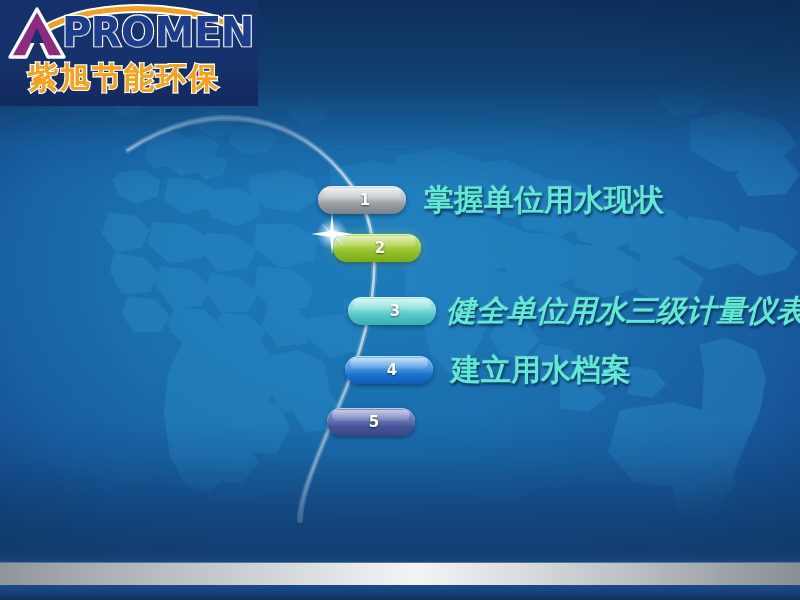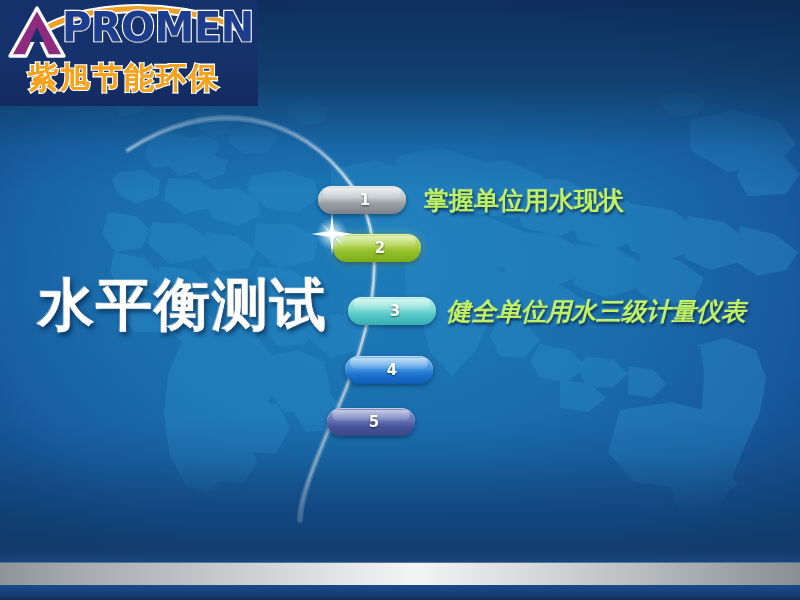--- a/index.html
+++ b/index.html
@@ -75,21 +75,21 @@
     position: absolute;
     left: 0; top: 0;
     width: 258px; height: 60px;
   }
   .logo-row {
     position: absolute;
     left: 6px;
     top: 5px;
     height: 56px;
     display: flex;
-    align-items: flex-start;
+    align-items: center;
   }
   .logo-a {
     position: relative;
     width: 62px;
     height: 54px;
   }
   .logo-word {
     font-family: "DejaVu Sans", "Liberation Sans", sans-serif;
     font-size: 40px;
     font-weight: bold;
@@ -179,23 +179,23 @@
     justify-content: center;
     font-size: 15px;
     font-weight: bold;
     color: #ffffff;
     text-shadow: 0 1px 2px rgba(0,0,0,0.55);
     padding-left: 6px;
     box-sizing: border-box;
   }
   .row-label {
     margin-left: 18px;
-    font-size: 25px;
-    font-weight: bold;
-    color: #bef264;
+    font-size: 30px;
+    font-weight: bold;
+    color: #5eead4;
     white-space: nowrap;
     text-shadow:
       1px 2px 3px rgba(4,26,56,0.85),
       0 0 2px rgba(255,255,255,0.35);
   }
 
   
   .sparkle {
     position: absolute;
     left: 310px;
@@ -344,21 +344,20 @@
           <path d="M31 22 L38 37 L24 37 Z" fill="#14316b"></path>
         </svg>
       </div>
       <div class="logo-word">PROMEN</div>
     </div>
 
     <div class="logo-cn">紫旭节能环保</div>
     <div class="logo-cn-top">紫旭节能环保</div>
   </div>
 
-  <div class="main-title">水平衡测试</div>
 
   <div class="rows">
 
     <div class="row" style="left:318px; top:183px;">
       <div class="pill" style="background:linear-gradient(to bottom,#d8dcdf 0%,#c2c7cb 42%,#9aa0a5 62%,#7c8289 100%);">
         <div class="gloss"></div>
         <div class="num">1</div>
       </div>
       <div class="row-label">掌握单位用水现状</div>
     </div>
@@ -376,20 +375,21 @@
         <div class="num">3</div>
       </div>
       <div class="row-label" style="margin-left:10px;font-style:italic;">健全单位用水三级计量仪表</div>
     </div>
 
     <div class="row" style="left:345px; top:353px;">
       <div class="pill" style="background:linear-gradient(to bottom,#7cbcf0 0%,#4e9ce4 40%,#1c74cf 66%,#0f5cb4 100%);">
         <div class="gloss"></div>
         <div class="num">4</div>
       </div>
+      <div class="row-label">建立用水档案</div>
     </div>
 
     <div class="row" style="left:327px; top:405px;">
       <div class="pill" style="background:linear-gradient(to bottom,#8490c8 0%,#6b79b6 40%,#46539a 68%,#394784 100%);">
         <div class="gloss"></div>
         <div class="num">5</div>
       </div>
     </div>
   </div>
 

